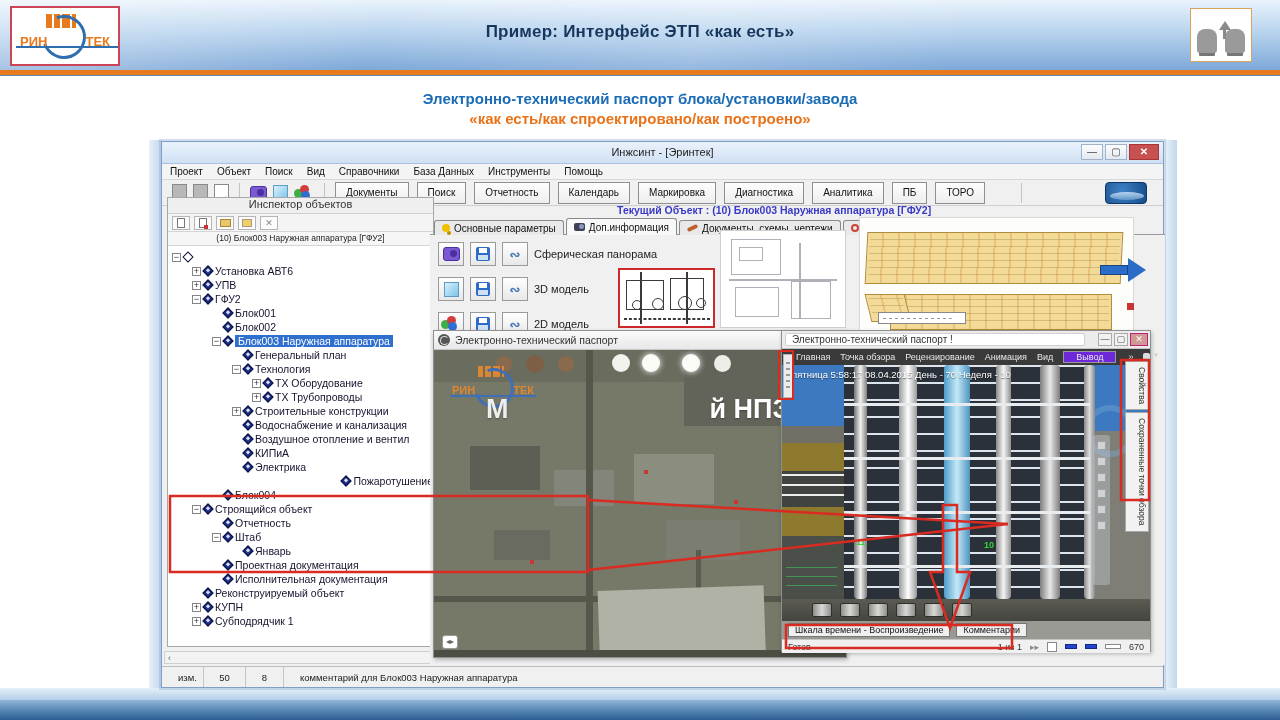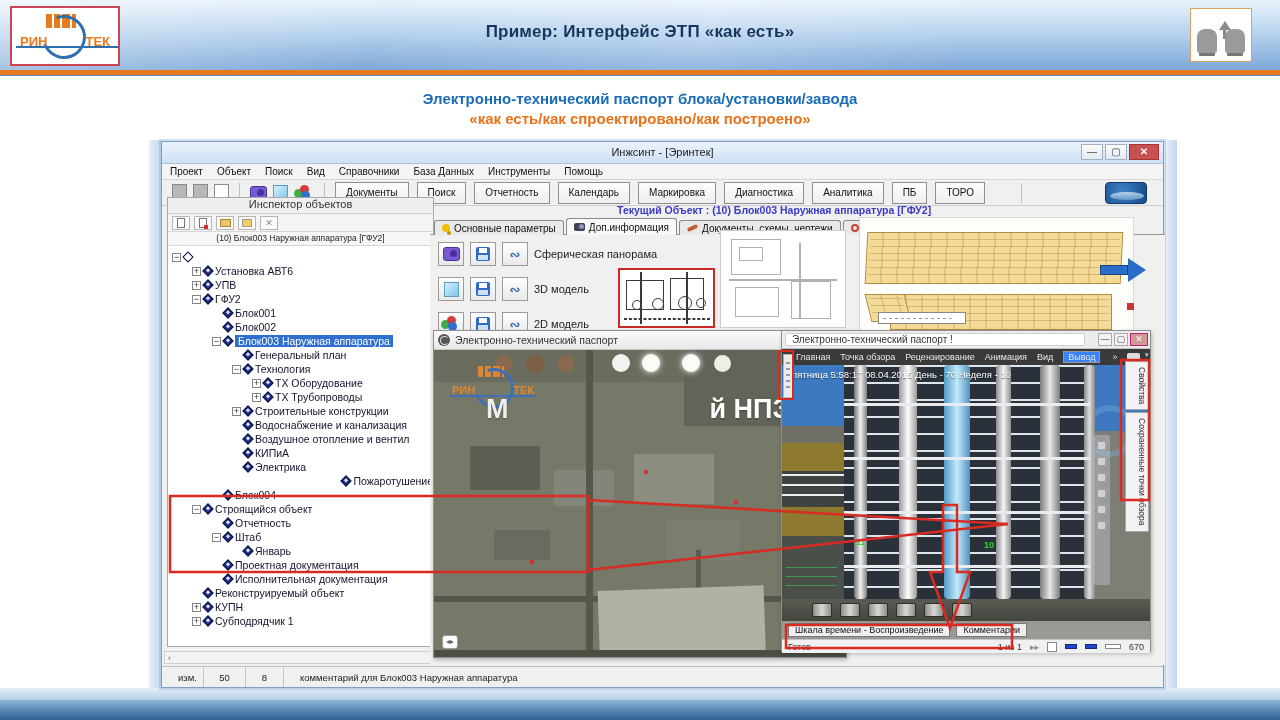--- a/index.html
+++ b/index.html
@@ -165,21 +165,21 @@
   .wmark .line{position:absolute;left:0;top:31px;width:86px;height:2px;background:#3a6fc0;}
 
   
   #vwin{left:620px;top:189px;width:370px;height:322px;}
   .vtitle{height:18px;background:#ececec;border-bottom:1px solid #c5c5c5;position:relative;}
   .vtitle .pill{position:absolute;left:3px;top:2px;width:300px;height:13px;background:#fff;border:1px solid #cfcfcf;border-radius:2px;
                 font-size:10px;color:#333;padding-left:6px;line-height:12px;white-space:nowrap;overflow:hidden;}
   .ribbon{position:absolute;left:0;top:18px;width:100%;height:16px;background:#3a3a3a;display:flex;align-items:center;
           gap:10px;padding-left:14px;}
   .rib-item{font-size:9px;color:#e8e8e8;white-space:nowrap;}
-  .rib-item.active{background:#3b82f6;border:1px solid #999;padding:0 4px;}
+  .rib-item.active{background:#6d28d9;border:1px solid #999;padding:0 12px;}
   .rib-more{font-size:9px;color:#ddd;margin-left:2px;}
   .rib-cam{width:13px;height:8px;background:#ddd;border-radius:2px;position:relative;}
   .rib-cam:after{content:'▾';position:absolute;right:-8px;top:-2px;font-size:7px;color:#ccc;}
   #viewport{position:absolute;left:0;top:34px;width:368px;height:234px;background:#3c79c0;overflow:hidden;}
   .ground{position:absolute;left:0;top:61px;width:64px;bottom:0;
           background:linear-gradient(180deg,#6f6f65 0 17px,#8d7a2e 17px 45px,#3f4440 45px 81px,#8d7a2e 81px 110px,#4a4f4a 110px 100%);}
   .ground:after{content:'';position:absolute;left:0;top:48px;width:100%;height:30px;
           background:repeating-linear-gradient(180deg,rgba(255,255,255,.9) 0 2px,transparent 2px 10px);}
   .ground:before{content:'';position:absolute;left:4px;bottom:8px;width:80%;height:24px;
           background:repeating-linear-gradient(180deg,rgba(60,220,90,.5) 0 1px,transparent 1px 9px);}

